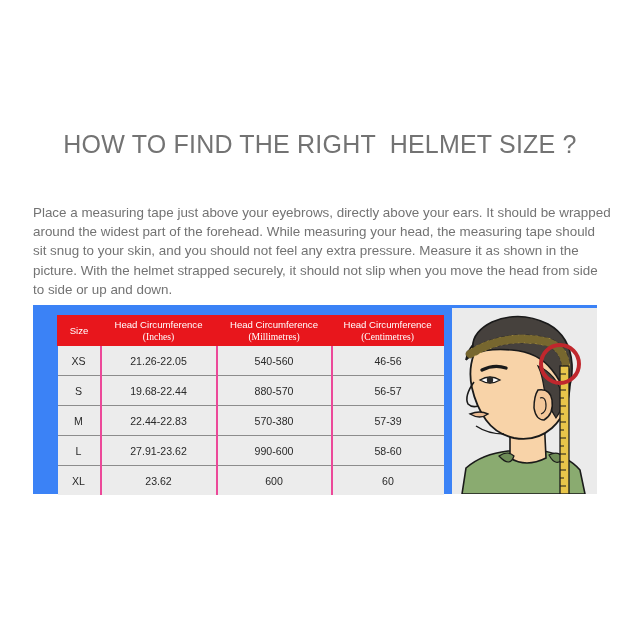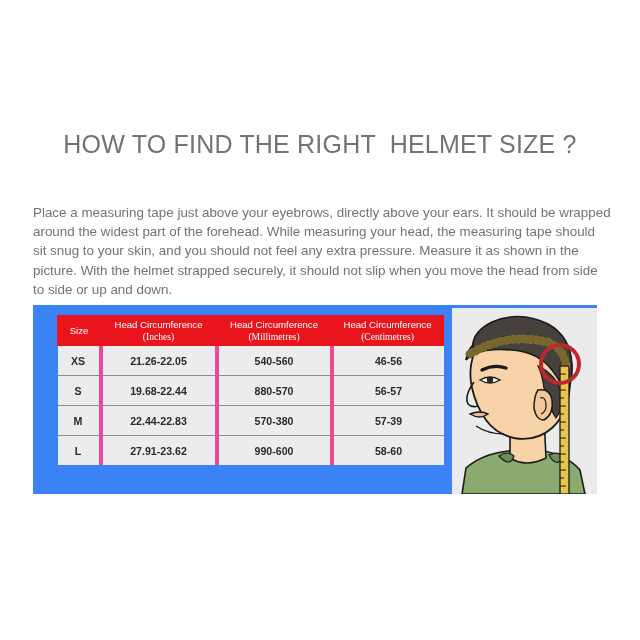--- a/index.html
+++ b/index.html
@@ -67,21 +67,20 @@
     top: 10px;    
     width: 386px; 
     border-collapse: collapse;
     table-layout: fixed;
   }
   .size-table th,
   .size-table td {
     padding: 0;
     text-align: center;
     vertical-align: middle;
-    font-weight: bold;
   }
   .size-table thead tr {
     background: #e8161c;
   }
   .size-table th {
     color: #ffffff;
     font-size: 9.6px;
     font-weight: 400;
     line-height: 12px;
     height: 31px;
@@ -90,21 +89,21 @@
     font-family: "Liberation Sans", sans-serif;
   }
   .size-table th .hdr-l1 { display: block; }
   .size-table th .hdr-l2 { display: block; font-family: Liberation Serif, serif; }
   .size-table tbody td {
     height: 29px;
     font-size: 10.6px;
     color: #2a2a2a;
     background: #ececec;
     border-top: 1px solid #8c8c8c;
-    border-left: 4px solid #ec4899;
+    border-left: 2px solid #ec4899;
     font-family: "Liberation Sans", sans-serif;
   }
   .size-table tbody td:first-child { border-left: none; }
   .size-table tbody tr:first-child td { border-top: none; }
 
   .col-size  { width: 43px; }
   .col-inch  { width: 116px; }
   .col-mm    { width: 115px; }
   .col-cm    { width: 112px; }
 
@@ -174,20 +173,26 @@
           <td>M</td>
           <td>22.44-22.83</td>
           <td>570-380</td>
           <td>57-39</td>
         </tr>
         <tr>
           <td>L</td>
           <td>27.91-23.62</td>
           <td>990-600</td>
           <td>58-60</td>
+        </tr>
+        <tr>
+          <td>XL</td>
+          <td>23.62</td>
+          <td>600</td>
+          <td>60</td>
         </tr>
       </tbody>
     </table>
 
     <div class="illustration">
       <svg width="145" height="186" viewBox="0 0 145 186" xmlns="http://www.w3.org/2000/svg">
         <rect x="0" y="0" width="145" height="186" fill="#ebebeb"></rect>
 
         <path d="M10 186 L14 160 Q30 146 56 143 L92 143 Q116 148 128 162 L133 186 Z" fill="#8aab70" stroke="#1a1a1a" stroke-width="1.6"></path>
 

